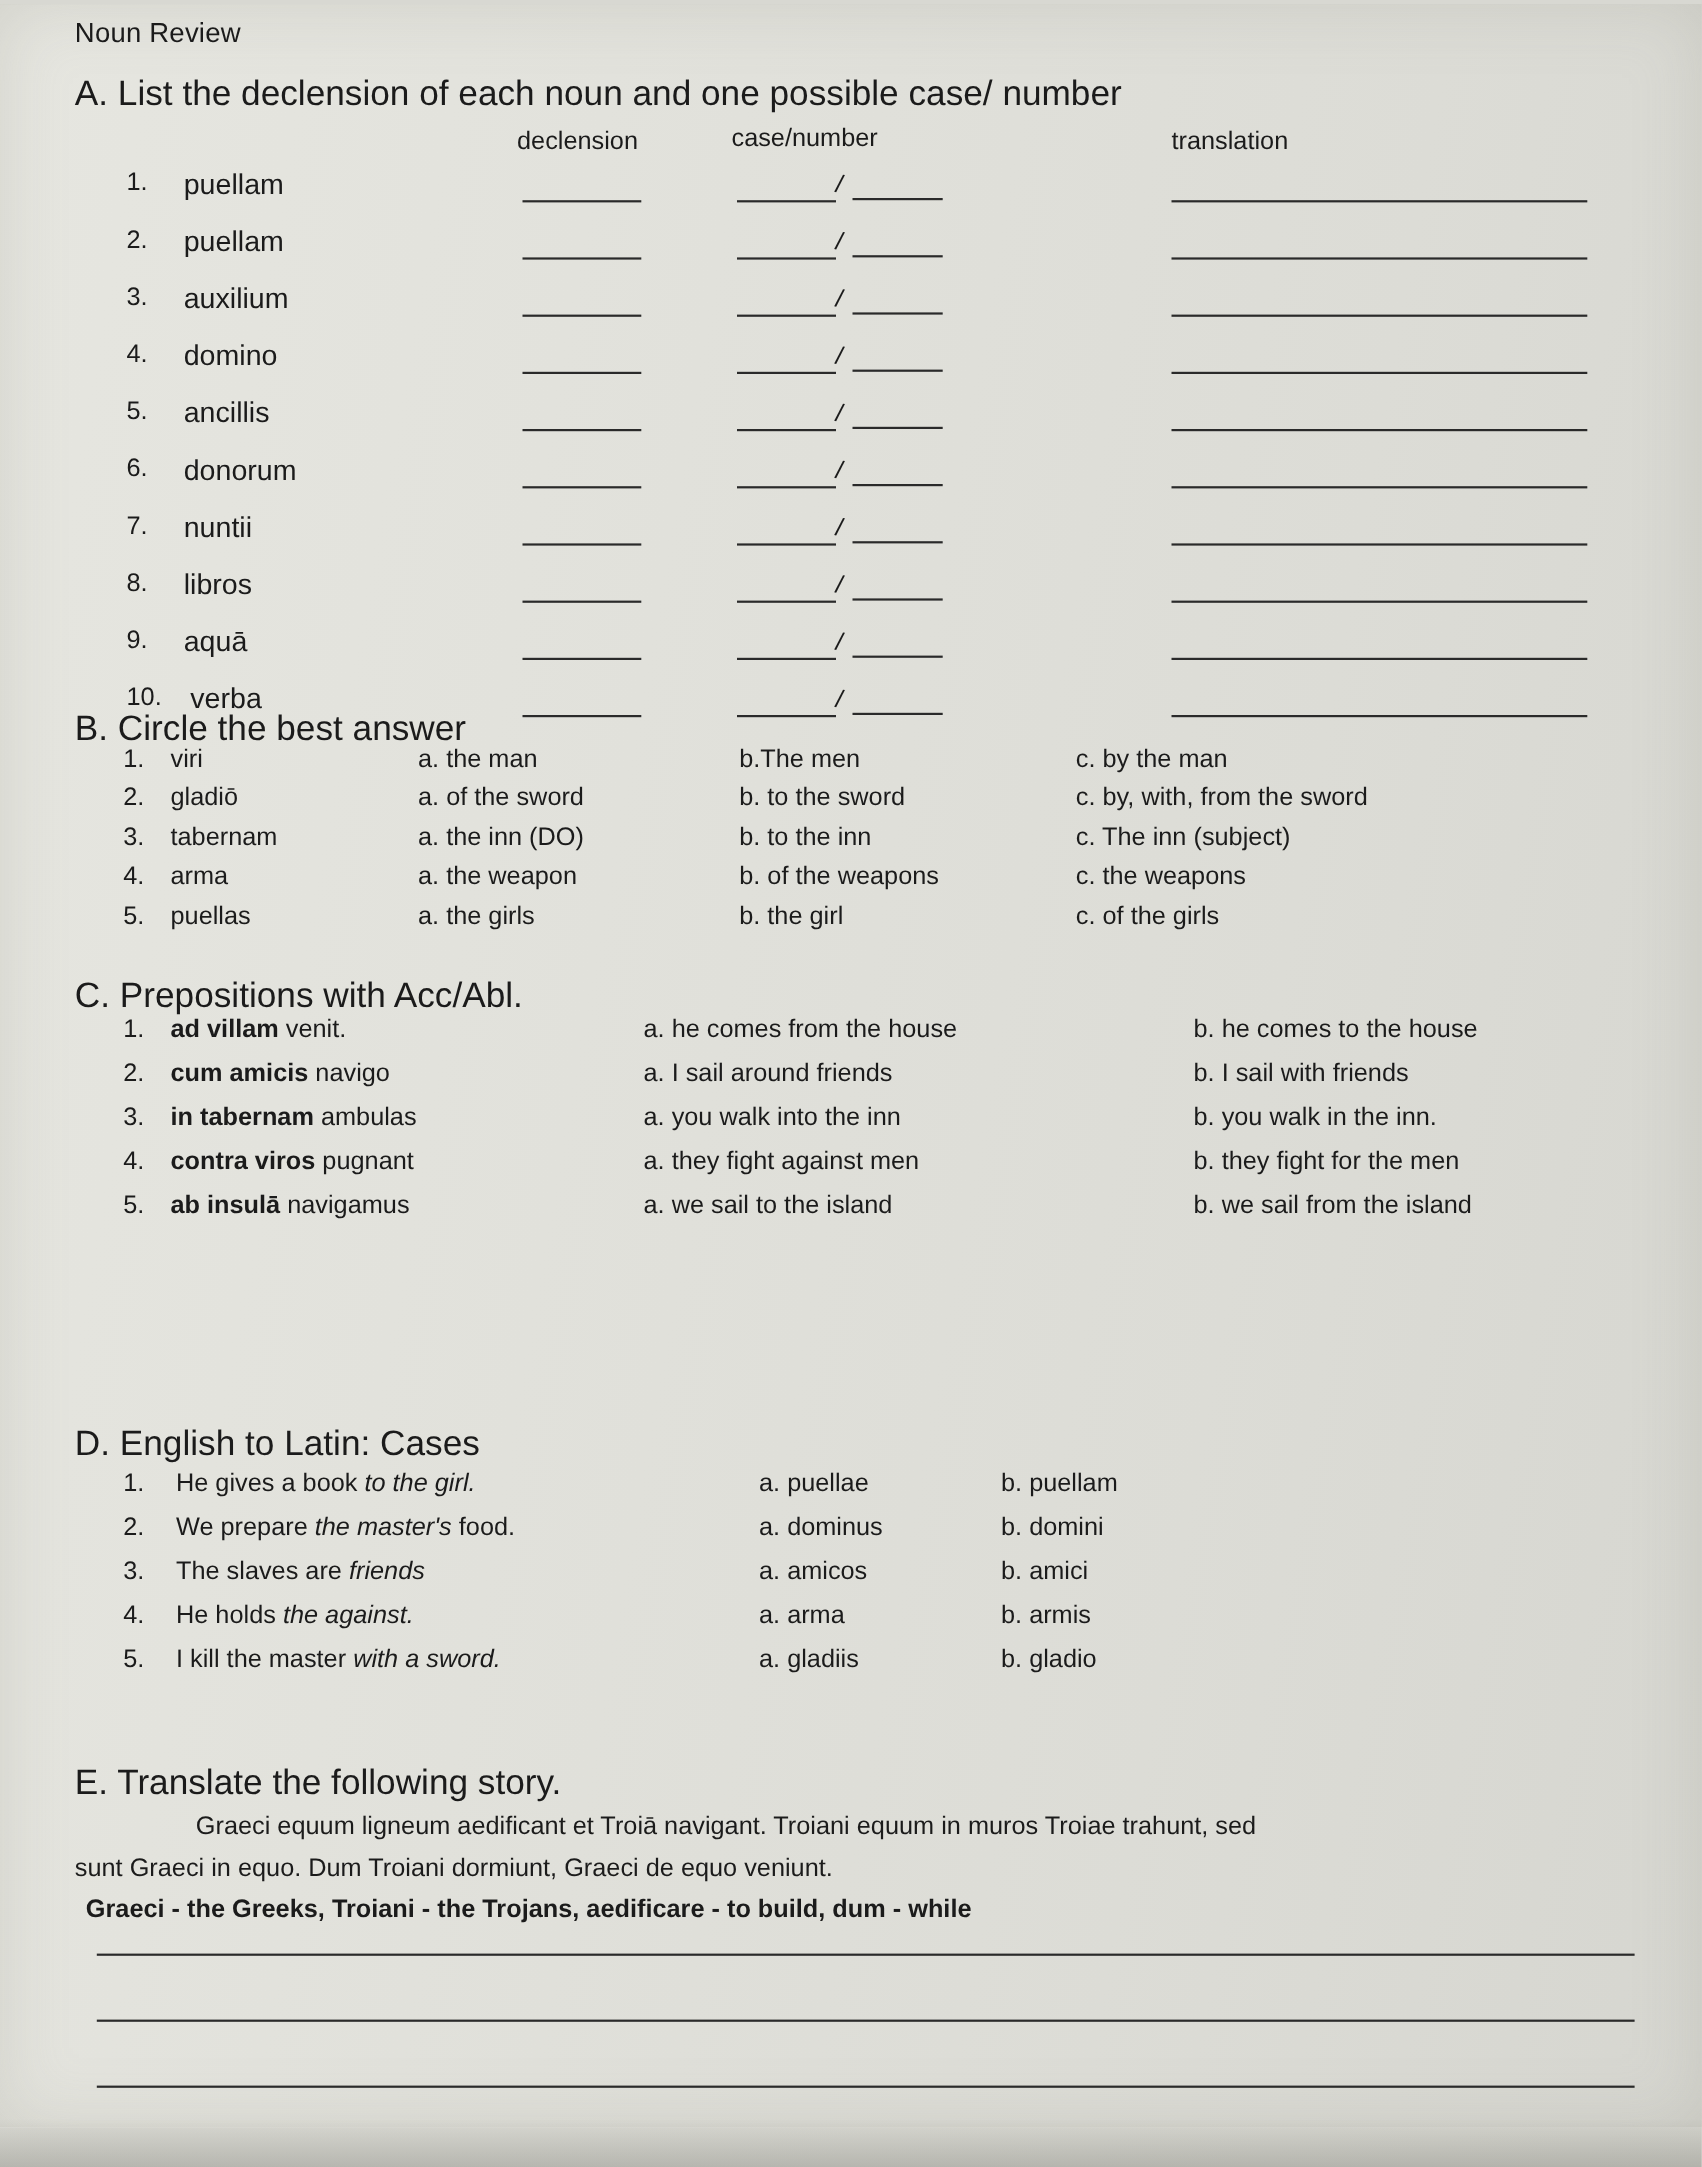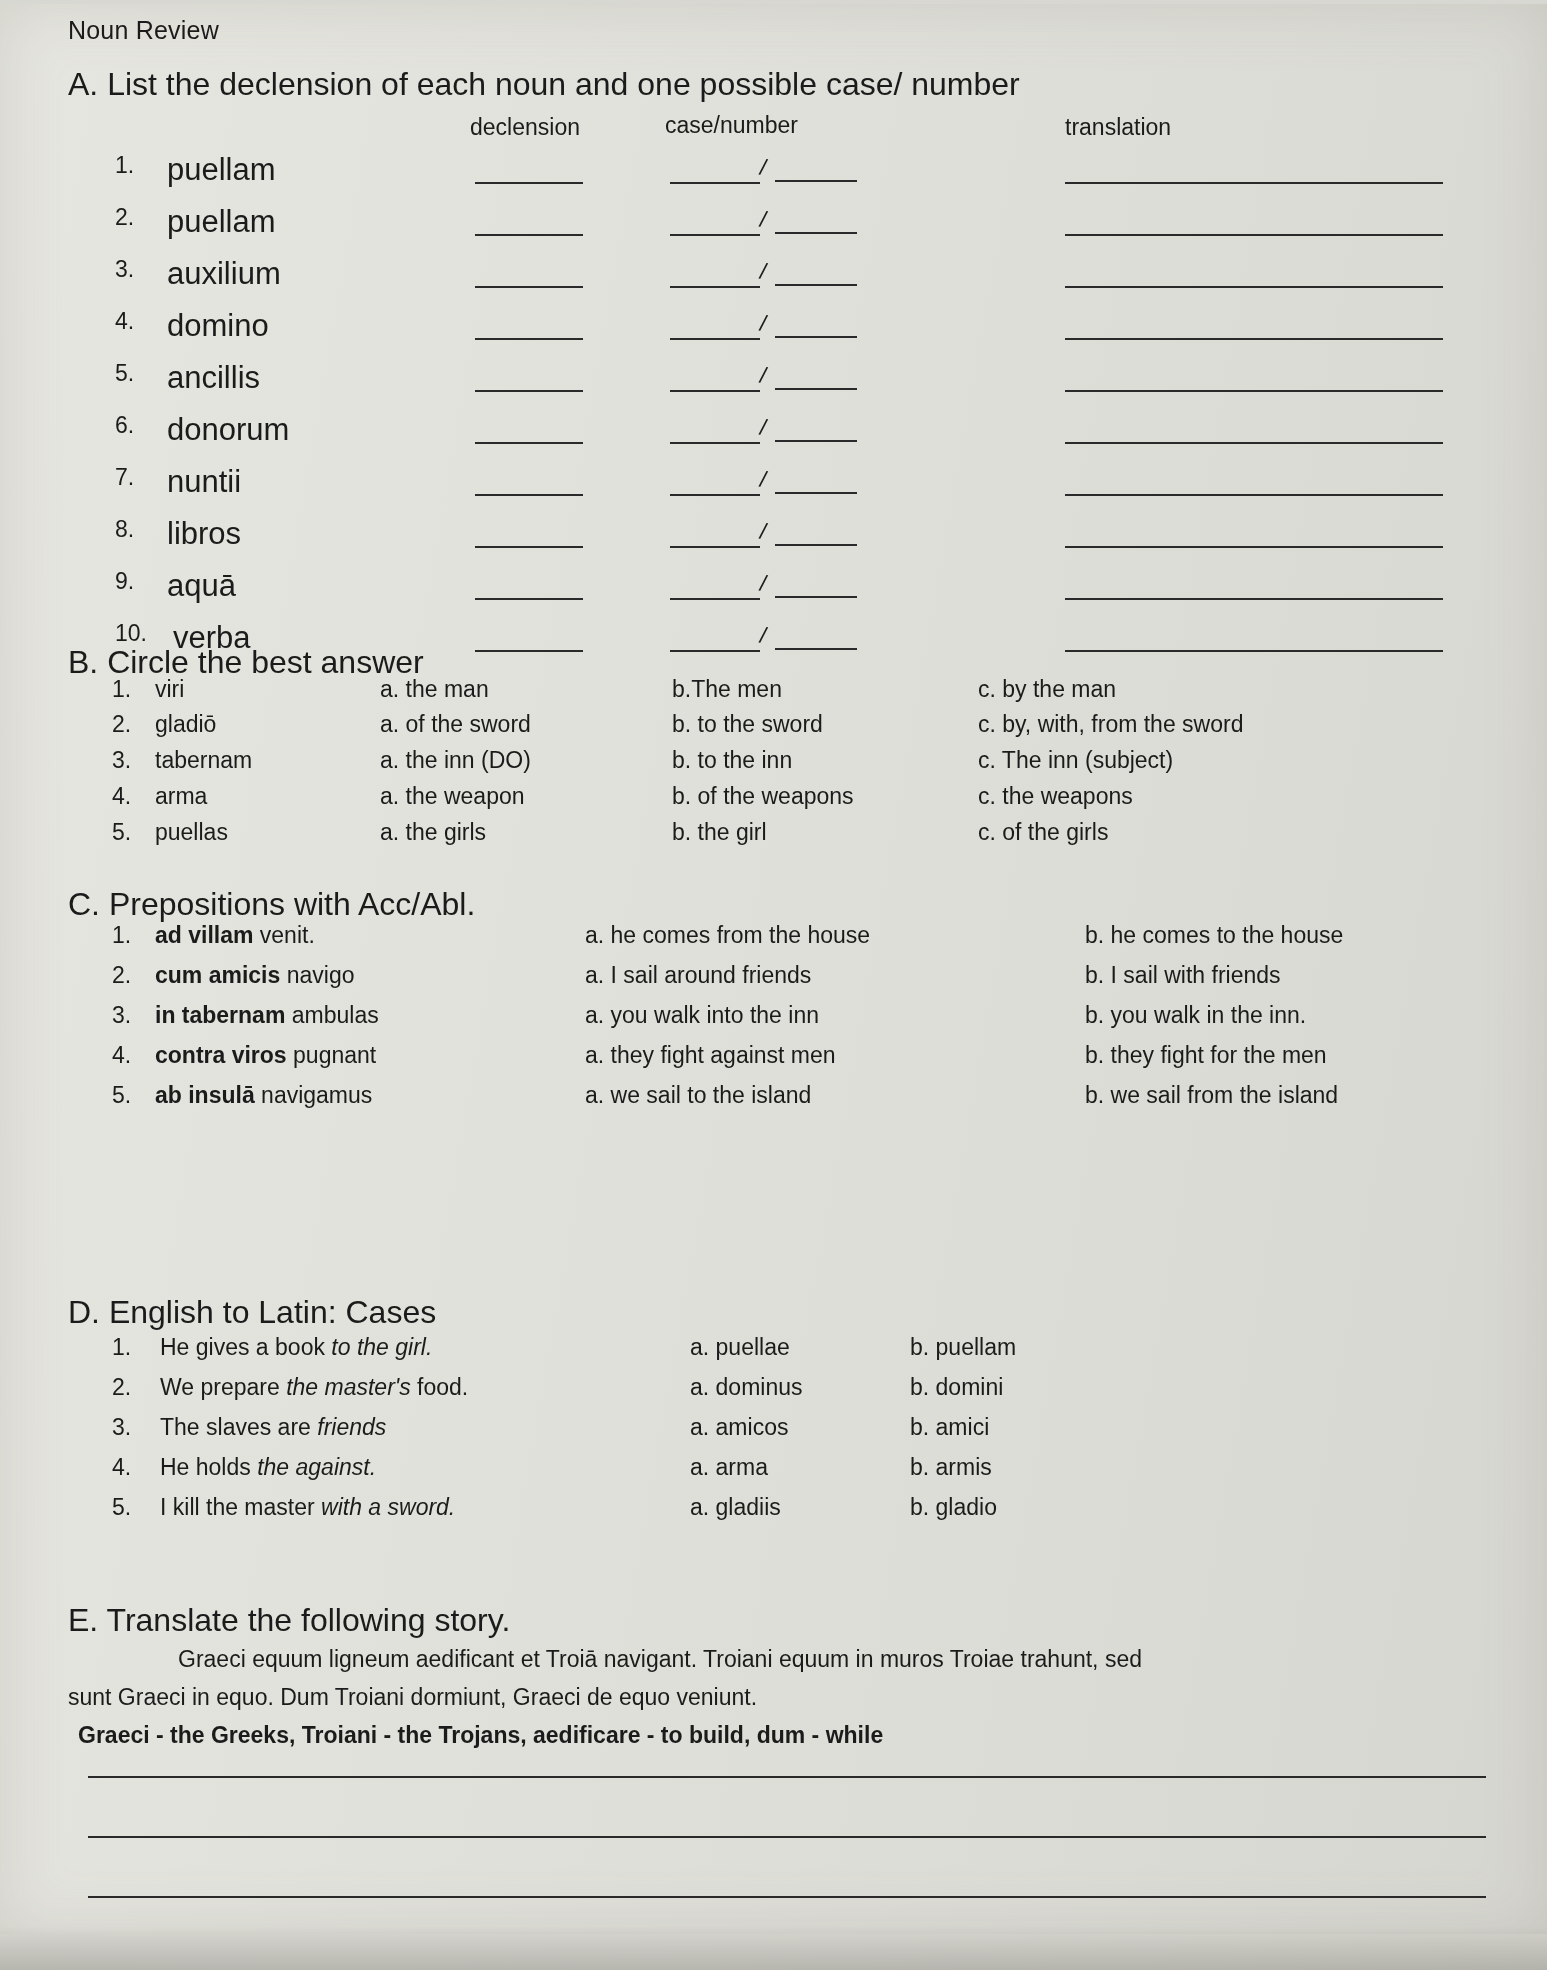--- a/index.html
+++ b/index.html
@@ -76,21 +76,21 @@
     left: 0;
     top: 0;
     font-size: 23px;
     width: 46px;
     text-align: left;
   }
   .arow .word {
     position: absolute;
     left: 52px;
     top: 0;
-    font-size: 31px;
+    font-size: 26px;
   }
   .blank {
     position: absolute;
     border-bottom: 2px solid #2a2a2a;
     height: 0;
   }
   .b-decl { left: 360px; width: 108px; top: 30px; }
   .b-case1 { left: 555px; width: 90px; top: 30px; }
   .b-case2 { left: 660px; width: 82px; top: 28px; }
   .slash {

